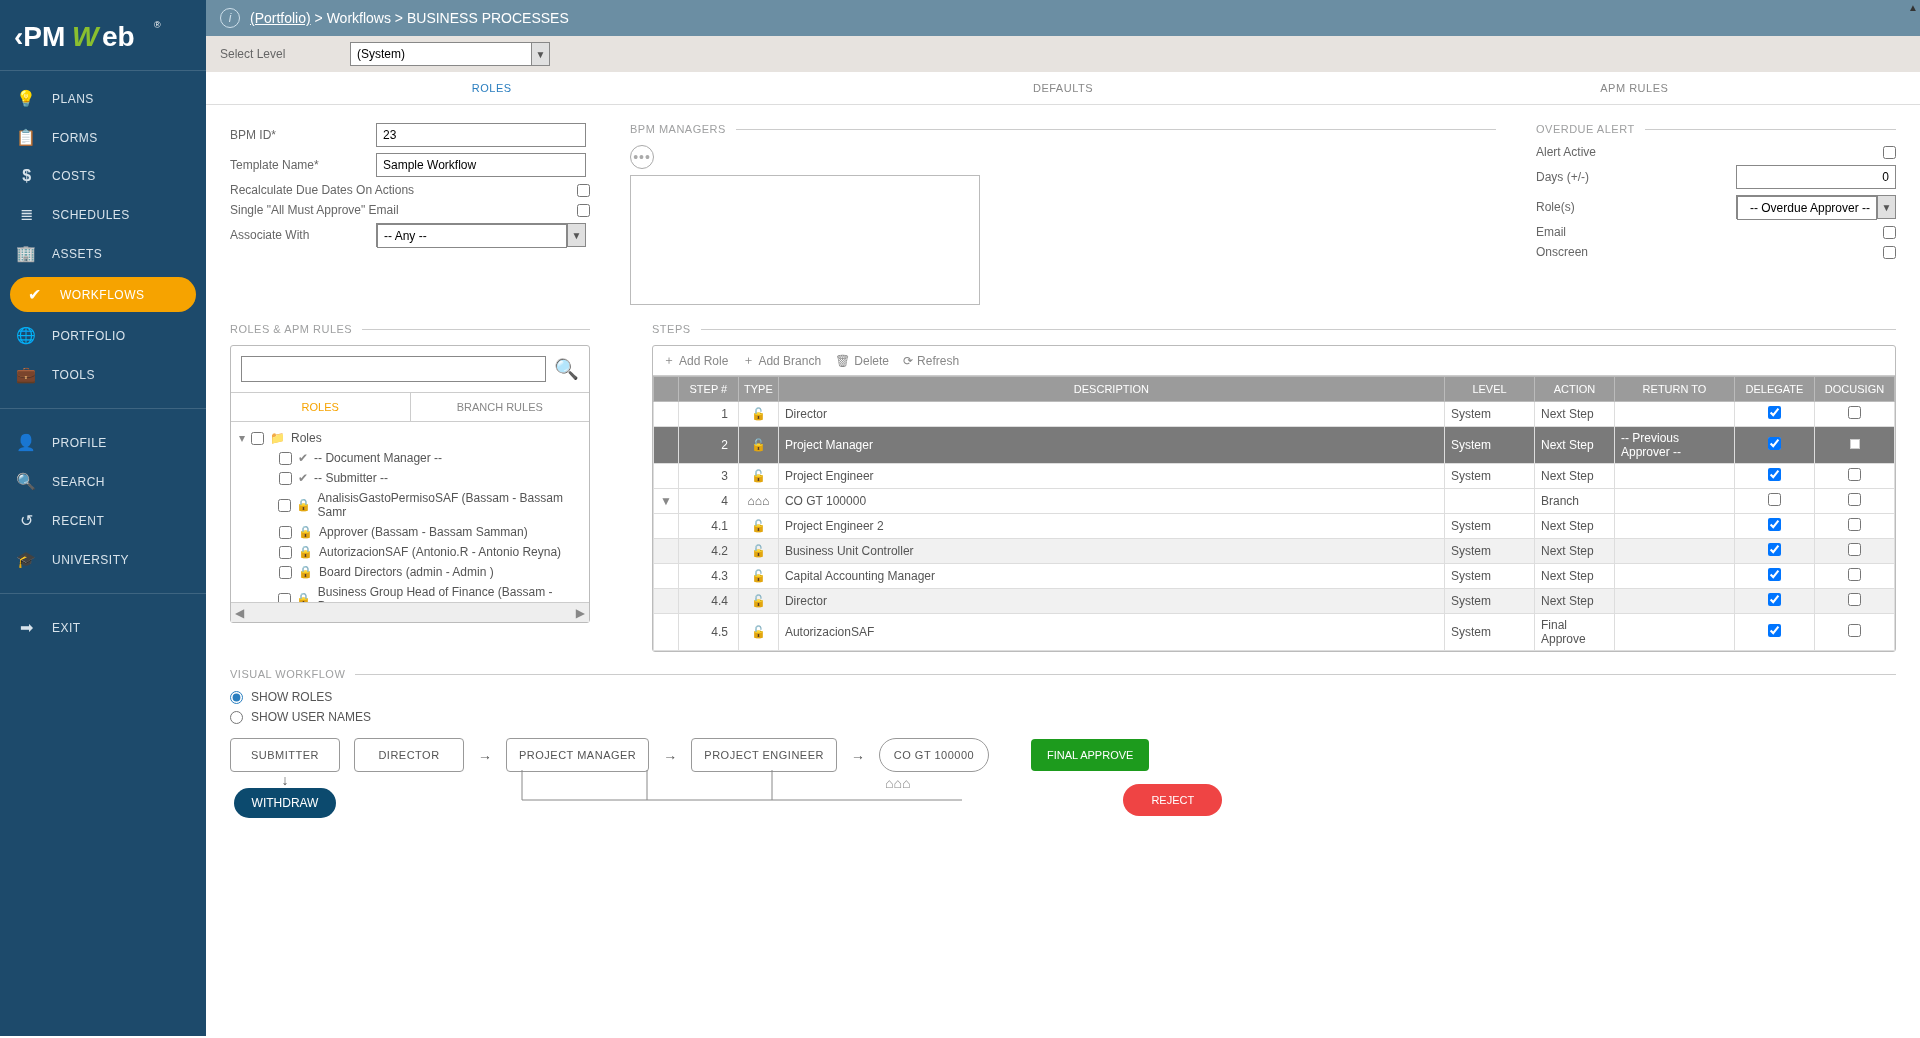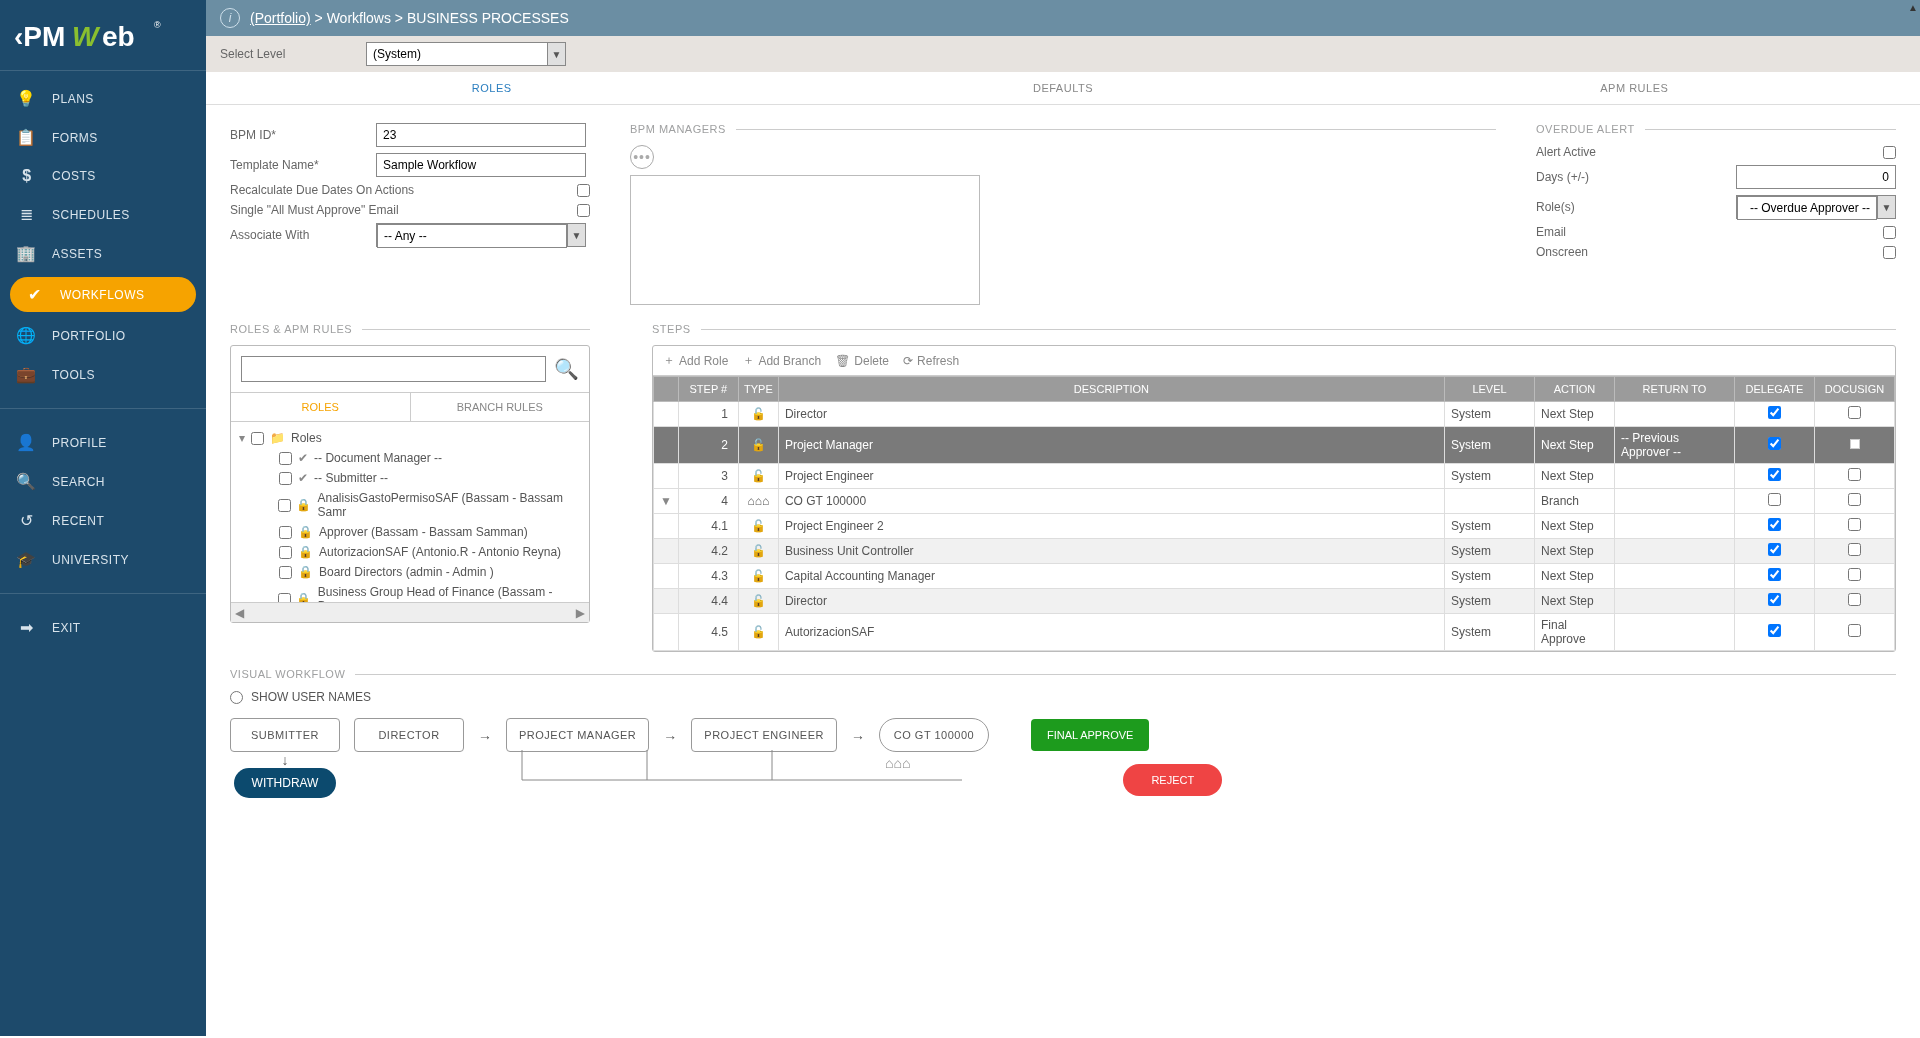--- a/index.html
+++ b/index.html
@@ -24,21 +24,21 @@
 .nav-sep { height: 1px; background: rgba(255,255,255,0.15); margin: 6px 0; }
 
 .main { flex: 1; display: flex; flex-direction: column; overflow: hidden; position:relative; }
 .topbar {
   background: #6b8ea3; color: #fff; display: flex; align-items: center;
   padding: 8px 14px; gap: 10px; font-size: 14px;
 }
 .info-circle { width: 20px; height: 20px; border: 1.5px solid #cfe0eb; border-radius: 50%; display:flex;align-items:center;justify-content:center;font-style:italic;font-size:12px;color:#cfe0eb; }
 .breadcrumb a { color: #fff; text-decoration: underline; }
 .select-level-bar {
-  background: #e7e3df; padding: 6px 14px; display: flex; align-items: center; gap: 16px;
+  background: #e7e3df; padding: 6px 14px; display: flex; align-items: center; gap: 0;
 }
 .select-level-bar label { font-size: 12px; color: #666; width: 130px; }
 .combo {
   display: inline-flex; border: 1px solid #888; background: #fff; height: 24px;
 }
 .combo input { border: none; padding: 0 6px; font-size: 12px; width: 180px; outline:none; }
 .combo .combo-btn { width: 18px; background: #e0e0e0; border-left: 1px solid #888; display:flex;align-items:center;justify-content:center; font-size:10px; cursor:pointer;}
 .tabs { display: flex; background: #fff; border-bottom: 1px solid #ddd; }
 .tab { flex:1; text-align:center; padding: 10px 0; font-size: 11px; color:#888; letter-spacing:0.5px; cursor:pointer; }
 .tab.link { color:#2a7ebf; }
@@ -501,20 +501,24 @@
           </div>
         </div>
       </div>
 
       <div class="visual-panel">
         <div class="section-header">
             <span>VISUAL WORKFLOW</span>
             <div class="line"></div>
           </div>
         <div class="radio-line">
+          <input type="radio" name="vr" checked="" style="">
+          <span>SHOW ROLES</span>
+        </div>
+        <div class="radio-line">
           <input type="radio" name="vr" style="">
           <span>SHOW USER NAMES</span>
         </div>
 
         <div class="flow">
           <div class="flow-col">
             <div class="flow-box">SUBMITTER</div>
             <div class="down-arrow">↓</div>
             <div class="flow-withdraw">WITHDRAW</div>
           </div>

